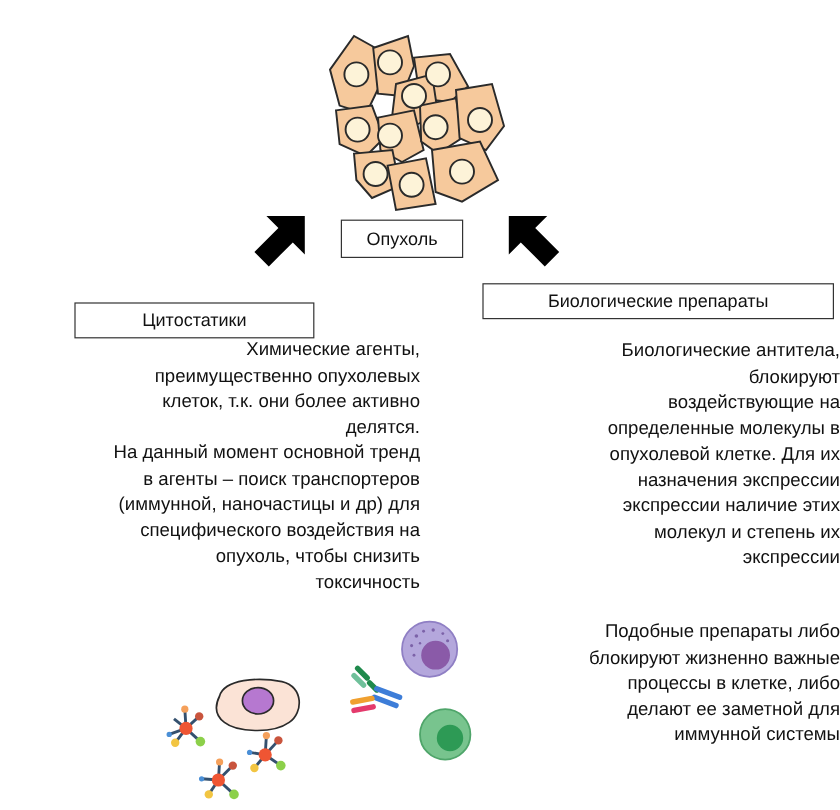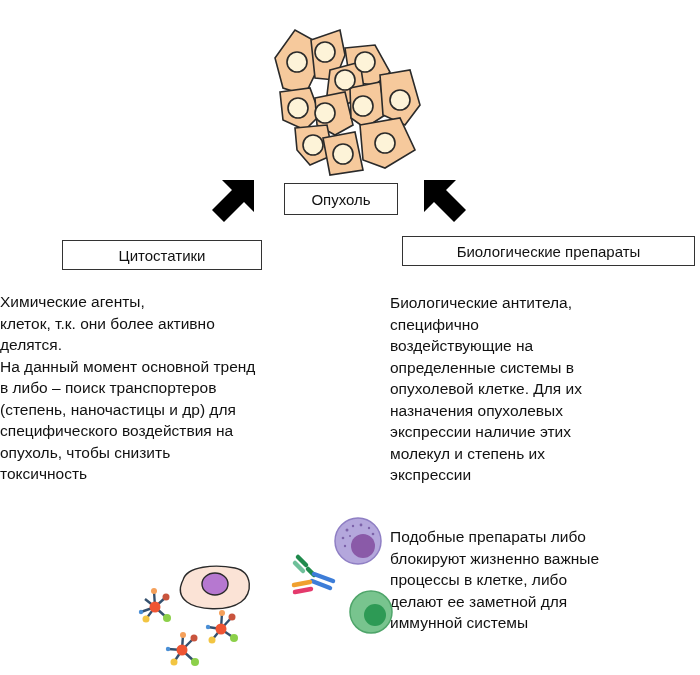--- a/index.html
+++ b/index.html
@@ -1,21 +1,21 @@
 <!DOCTYPE html>
 <html><head>
 <meta charset="utf-8">
 <style>
   html, body { margin: 0; padding: 0; background: #ffffff; }
   body { width: 700px; height: 675px; position: relative; overflow: hidden;
          font-family: "Liberation Sans", "DejaVu Sans", sans-serif; color: #111; }
   .box { position: absolute; border: 1.5px solid #333; background: #fff;
          display: flex; align-items: center; justify-content: center;
          font-size: 15px; box-sizing: border-box; }
-  .para { position: absolute; text-align: left; font-size: 15.5px; line-height: 21.5px; margin-top: 10px; }
+  .para { position: absolute; text-align: right; font-size: 15.5px; line-height: 21.5px; }
   .para div { white-space: nowrap; }
   svg { position: absolute; overflow: visible; }
 </style>
 </head>
 <body>
 
 <svg width="160" height="180" style="left:265px;top:0px" viewBox="0 0 160 180">
   <g stroke="#2a2a2a" stroke-width="1.6" fill="#f6c99c">
     <path d="M10,58 L30,30 L48,40 L52,70 L40,95 L18,88 Z"></path>
     <path d="M46,40 L75,30 L80,55 L70,80 L50,78 Z"></path>
@@ -45,51 +45,52 @@
 </svg>
 
 <svg width="50" height="50" style="left:208px;top:176px" viewBox="0 0 50 50">
   <polygon points="14,4 46,4 46,36 36,26 16,46 4,34 24,14" fill="#000"></polygon>
 </svg>
 
 <svg width="50" height="50" style="left:420px;top:176px" viewBox="0 0 50 50">
   <polygon points="36,4 4,4 4,36 14,26 34,46 46,34 26,14" fill="#000"></polygon>
 </svg>
 
-<div class="box" style="left:284px;top:183px;width:114px;height:32px;">
+<div class="box" style="left:284px;top:183px;width:102px;height:32px;">
   <span>Опухоль</span>
 </div>
 
-<div class="box" style="left:62px;top:240px;width:200px;height:30px;">
+<div class="box" style="left:62px;top:252px;width:200px;height:30px;">
   <span>Цитостатики</span>
 </div>
 
 <div class="box" style="left:402px;top:236px;width:293px;height:30px;">
   <span>Биологические препараты</span>
 </div>
 
 <div class="para" style="left:0px;top:281px;width:350px;">
   <div>Химические агенты,</div>
+  <div>преимущественно опухолевых</div>
   <div>клеток, т.к. они более активно</div>
   <div>делятся.</div>
   <div>На данный момент основной тренд</div>
-  <div>в либо – поиск транспортеров</div>
-  <div>(степень, наночастицы и др) для</div>
+  <div>в агенты – поиск транспортеров</div>
+  <div>(иммунной, наночастицы и др) для</div>
   <div>специфического воздействия на</div>
   <div>опухоль, чтобы снизить</div>
   <div>токсичность</div>
 </div>
 
 <div class="para" style="left:390px;top:282px;width:310px;">
   <div>Биологические антитела,</div>
-  <div>специфично</div>
+  <div>блокируют</div>
   <div>воздействующие на</div>
-  <div>определенные системы в</div>
+  <div>определенные молекулы в</div>
   <div>опухолевой клетке. Для их</div>
-  <div>назначения опухолевых</div>
+  <div>назначения экспрессии</div>
   <div>экспрессии наличие этих</div>
   <div>молекул и степень их</div>
   <div>экспрессии</div>
 </div>
 
 <div class="para" style="left:390px;top:516px;width:310px;">
   <div>Подобные препараты либо</div>
   <div>блокируют жизненно важные</div>
   <div>процессы в клетке, либо</div>
   <div>делают ее заметной для</div>

